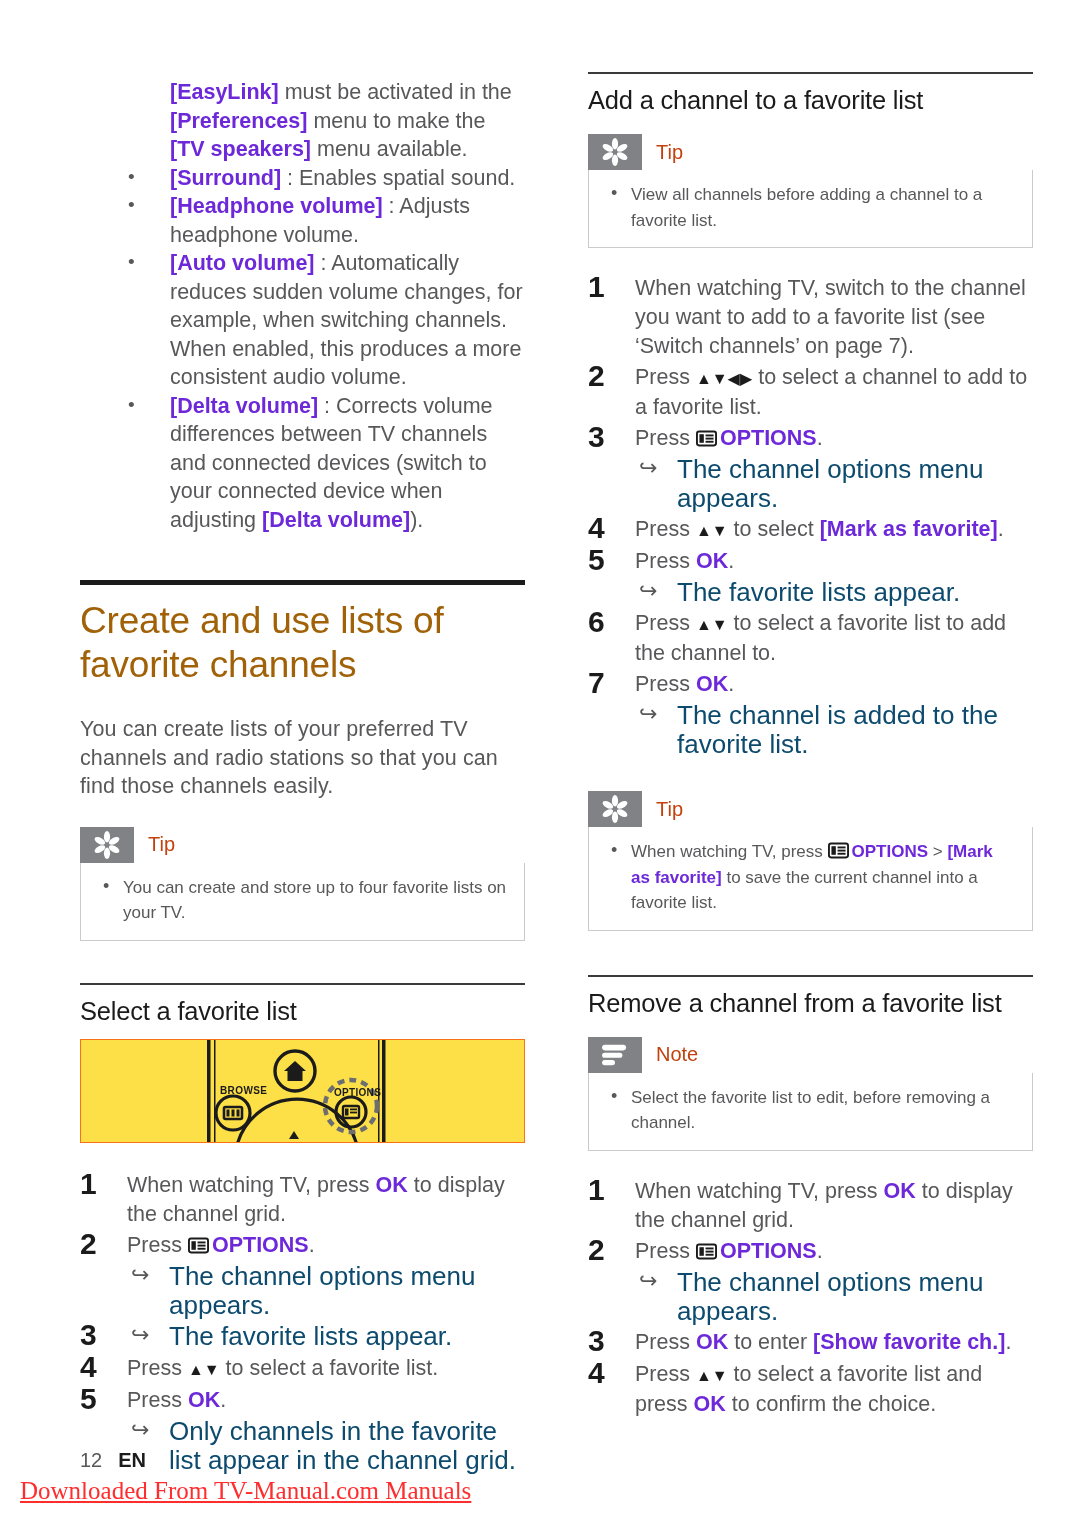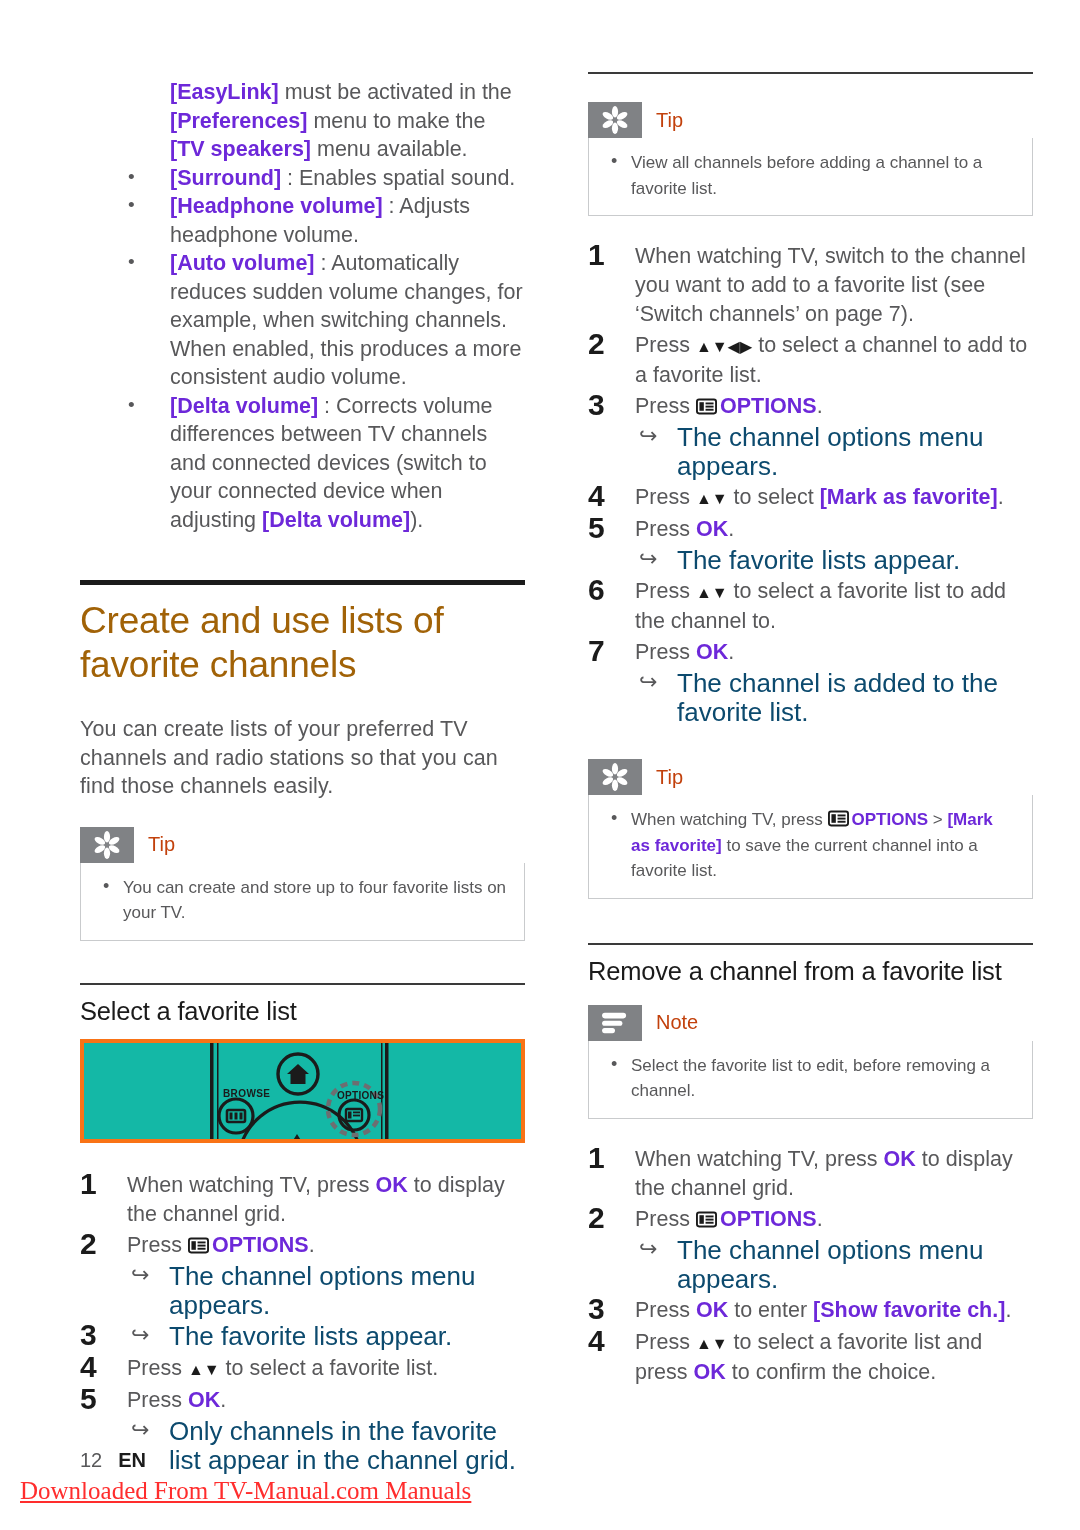--- a/index.html
+++ b/index.html
@@ -178,26 +178,26 @@
   
   .opt-glyph {
     display: inline-block;
     width: 21px; height: 17px;
     vertical-align: -2px;
     margin-right: 3px;
   }
 
   
   .figure {
-    border: 4px solid #f97316;
+    border: 1px solid #f97316;
     height: 104px;
     margin-top: 12px;
     position: relative;
     overflow: hidden;
-    background: #14b8a6;
+    background: #fde047;
   }
 
   
   .footer {
     position: absolute;
     left: 80px;
     top: 1449px;
     display: flex;
     align-items: baseline;
     gap: 16px;
@@ -311,20 +311,21 @@
             </svg><b>OPTIONS</b>.</span><div class="result">The channel options menu appears.</div></li>
         <li><span class="num">3</span><div class="result">The favorite lists appear.</div></li>
         <li><span class="num">4</span><span class="txt">Press <span class="arrows">▲▼</span> to select a favorite list.</span></li>
         <li><span class="num">5</span><span class="txt">Press <b>OK</b>.</span><div class="result">Only channels in the favorite list appear in the channel grid.</div></li>
       </ol>
   </div>
 
   <div class="col col-right" style="top:72px;">
 
     <div class="rule-thin"></div>
+    <h2 class="section">Add a channel to a favorite list</h2>
 
     <div style="height:18px"></div>
 
     <div class="callout">
       <div class="callout-head">
         <div class="callout-badge">
           <svg class="icon-tip" viewBox="0 0 32 32">
             <g fill="#ffffff">
               <ellipse cx="16" cy="7.2" rx="3.3" ry="6.2"></ellipse>
               <ellipse cx="16" cy="24.8" rx="3.3" ry="6.2"></ellipse>

